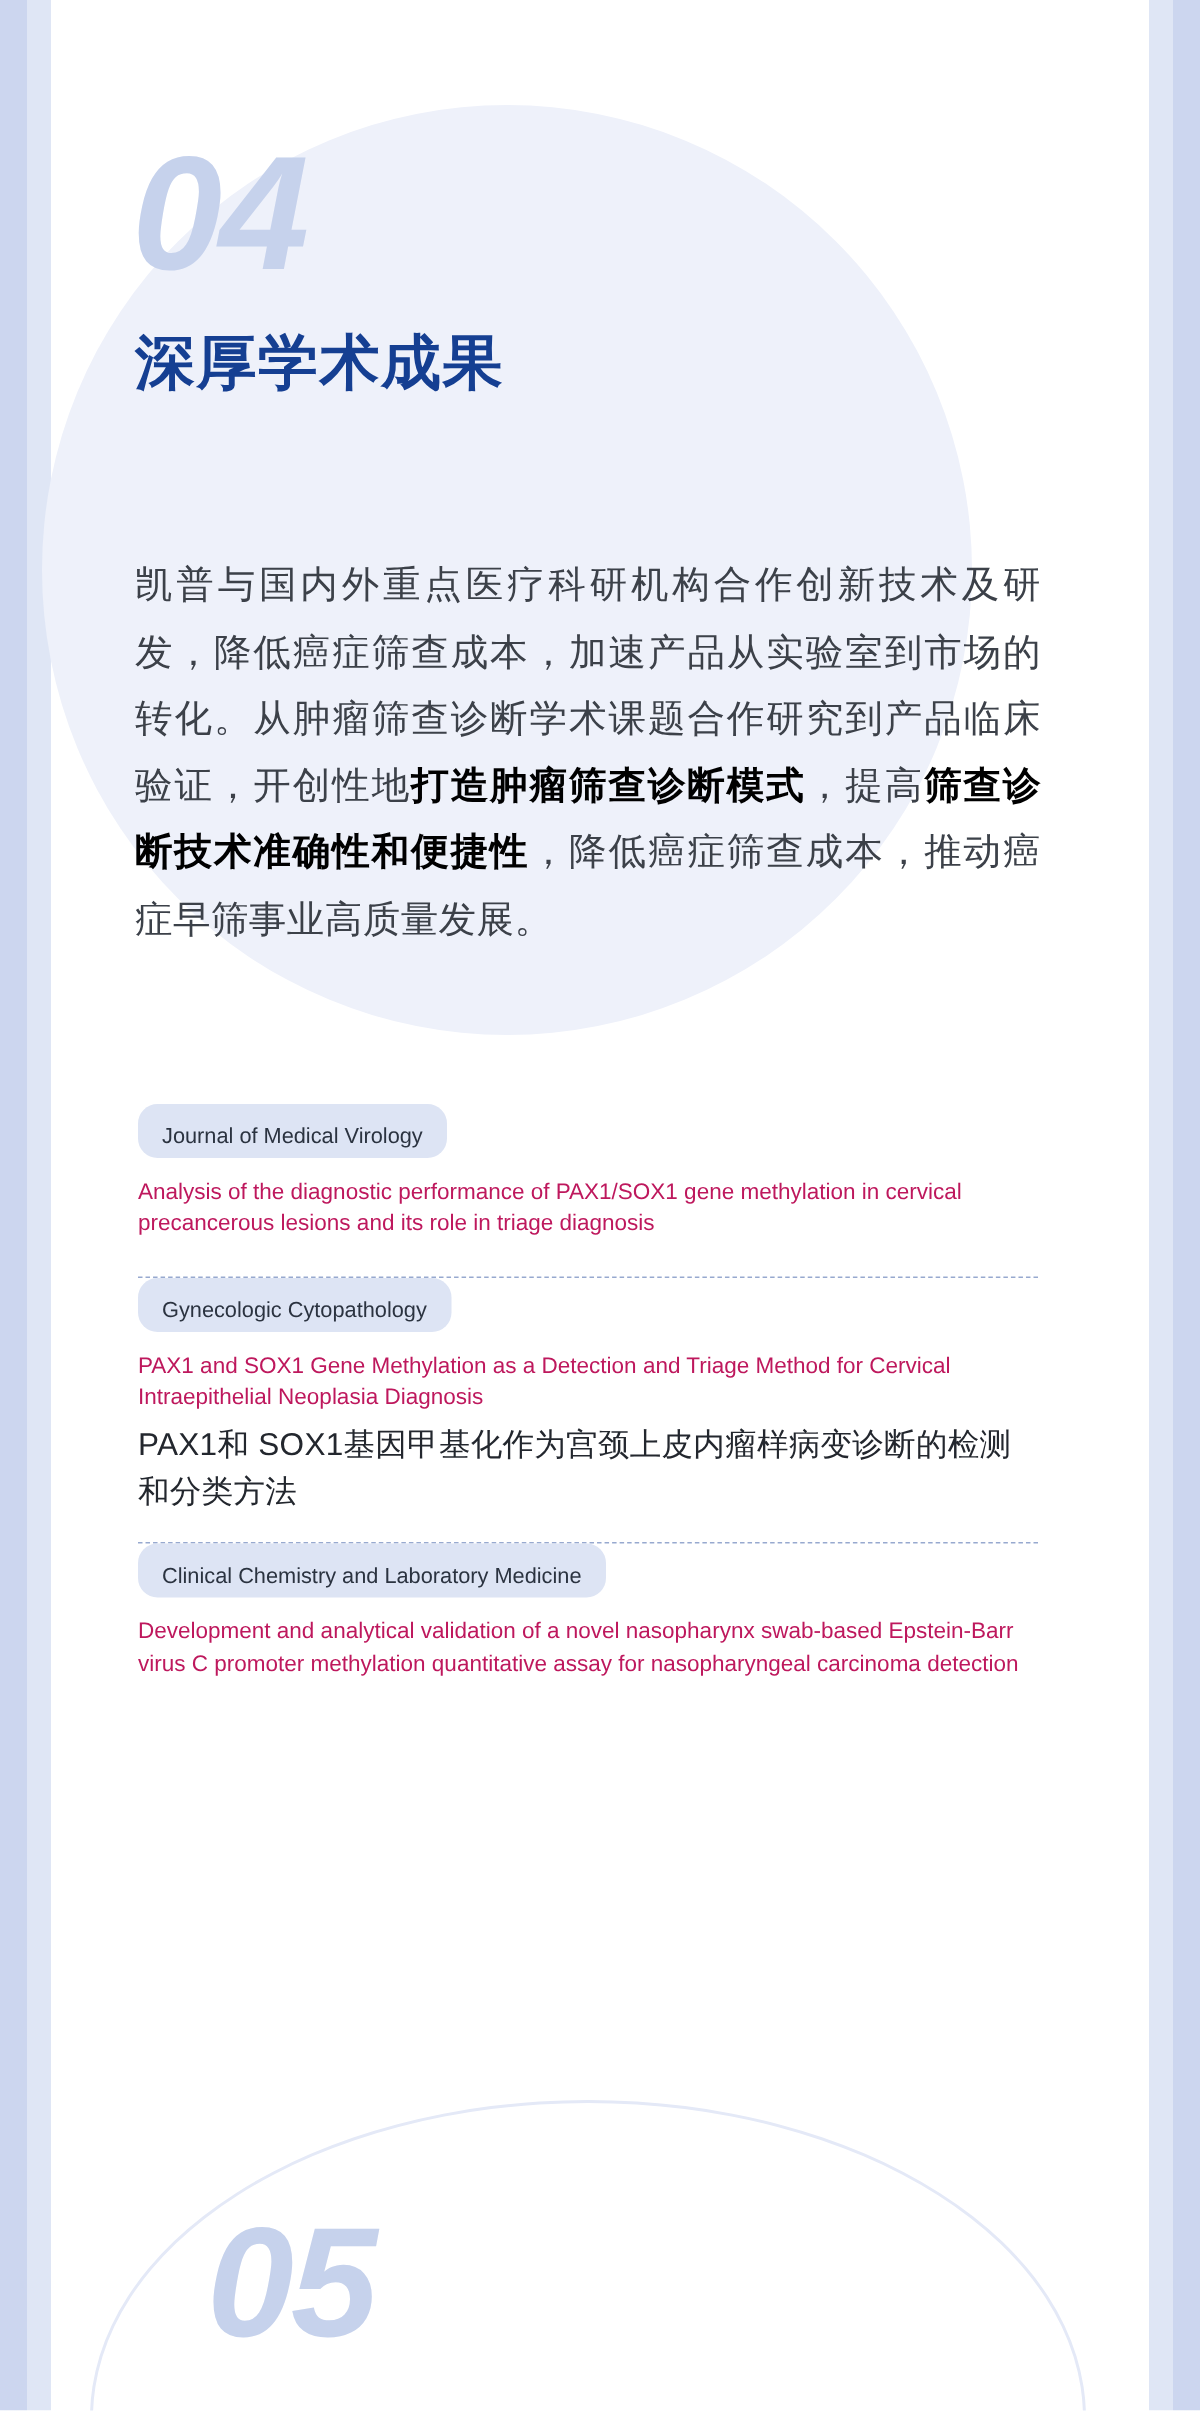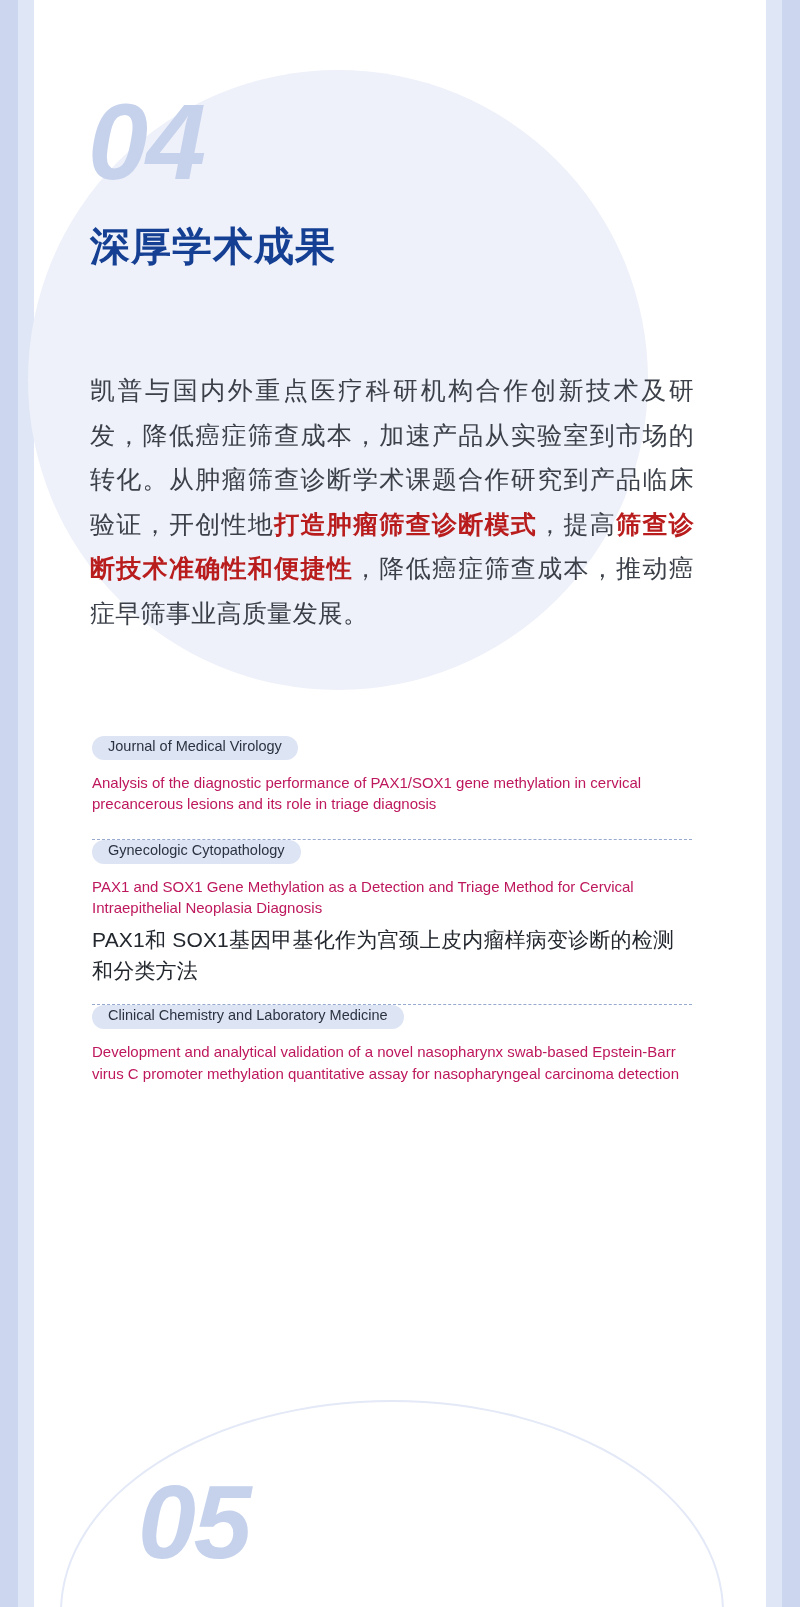--- a/index.html
+++ b/index.html
@@ -103,36 +103,36 @@
     position: absolute;
     left: 90px;
     top: 218px;
     width: 620px;
     color: #153f92;
     font-size: 40px;
     font-weight: bold;
     line-height: 1.42;
     letter-spacing: 1px;
   }
-  .headline .line { display: block; }
+  .headline .line { display: block; font-family: Liberation Mono, monospace; }
 
   
   .body-text {
     position: absolute;
     left: 90px;
     top: 368px;
     width: 604px;
     font-size: 25px;
     line-height: 1.78;
     color: #3c4149;
     letter-spacing: 0.3px;
     text-align: justify;
   }
   .body-text b {
-    color: #b91c1c;
+    color: #000000;
     font-weight: bold;
   }
 
   
   .papers {
     position: absolute;
     left: 92px;
     top: 736px;
     width: 600px;
   }
@@ -142,21 +142,21 @@
   .divider {
     border-top: 1px dashed #97a9cf;
     height: 0;
     margin: 0;
   }
   .journal-badge {
     display: inline-block;
     background: #dde4f4;
     color: #2b3340;
     font-size: 14.5px;
-    padding: 2px 16px 6px 16px;
+    padding: 14px 16px 6px 16px;
     border-radius: 13px;
     margin-bottom: 12px;
     white-space: nowrap;
   }
   .paper-en {
     font-size: 15px;
     line-height: 1.42;
     color: #be185d;
     margin-bottom: 6px;
   }

